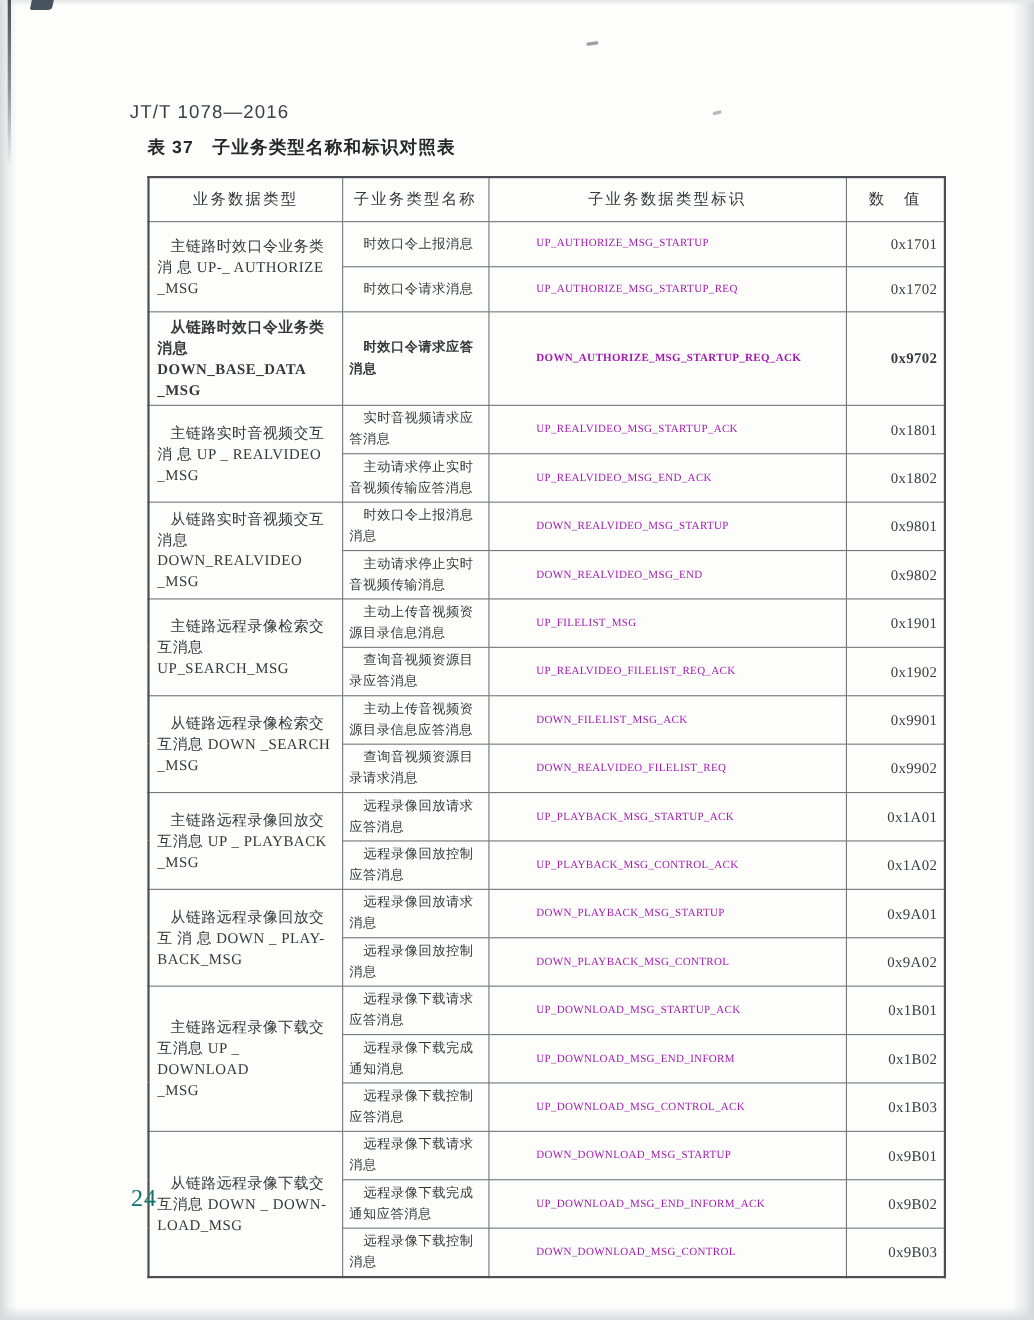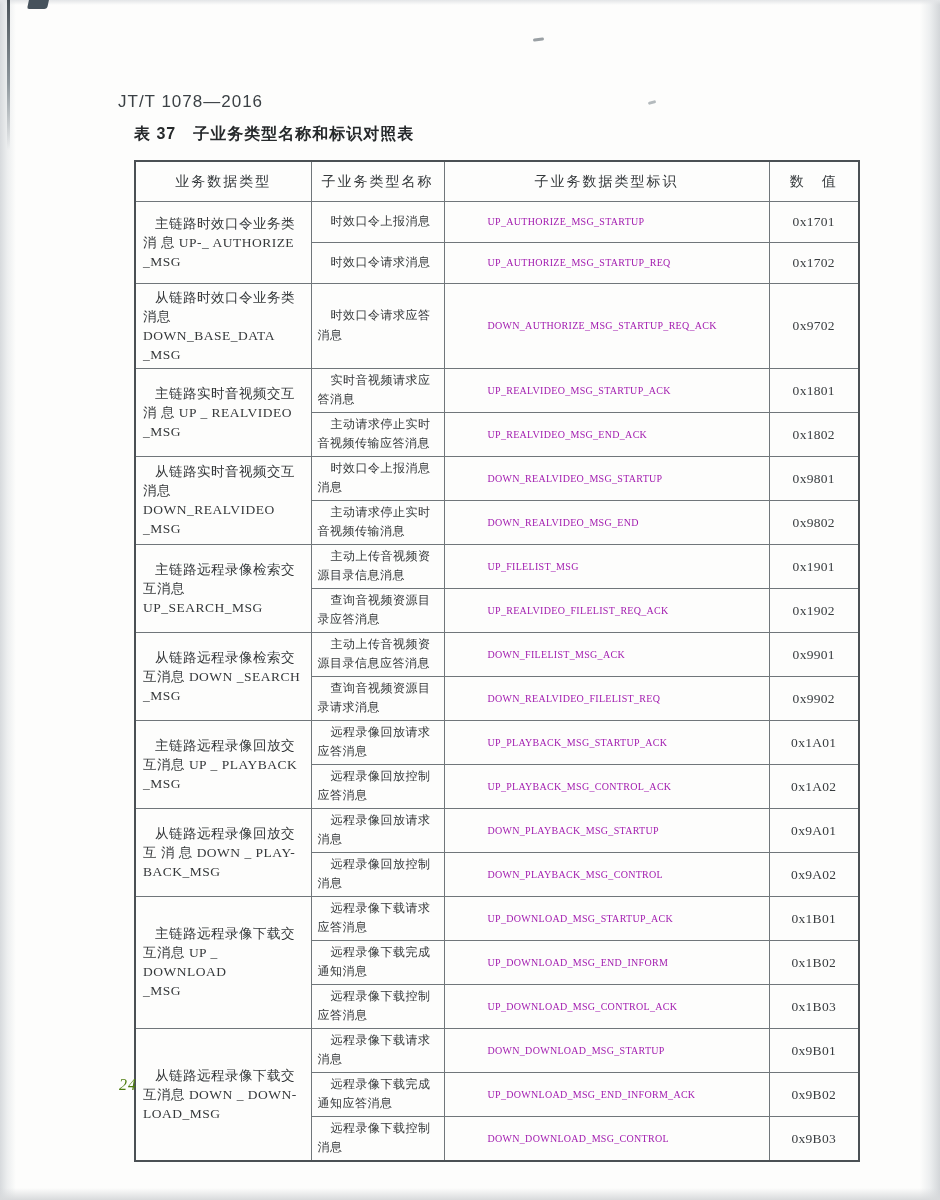--- a/index.html
+++ b/index.html
@@ -33,21 +33,21 @@
     font-family:"Liberation Sans", sans-serif;
     font-size:17px;letter-spacing:1px;color:#3b4145;
   }
   .caption{
     position:absolute;left:134px;top:124px;width:724px;
     font-family:"Liberation Sans", sans-serif;
     font-weight:bold;font-size:16px;color:#26292b;letter-spacing:1px;
   }
   .page-number{
     position:absolute;left:119px;top:1076px;
-    font-size:16px;color:#4d7c0f;letter-spacing:1px;font-style:italic;
+    font-size:22px;color:#0f766e;letter-spacing:1px;
   }
 
   table.main{
     position:absolute;left:134px;top:160px;width:724px;
     border-collapse:collapse;table-layout:fixed;
     border:2px solid #4b5054;
   }
   .main th,.main td{
     border:1px solid #70767a;
     vertical-align:middle;
@@ -55,37 +55,37 @@
     padding:2px 6px;
   }
   .main thead tr{height:40px;}
   .main th{
     font-weight:normal;color:#34383b;
     letter-spacing:2px;font-size:14px;
   }
   .main tbody tr{height:39px;}
   .main tbody tr:nth-child(1),
   .main tbody tr:nth-child(2){height:41px;}
-  .main tbody tr:nth-child(3){height:70px;}
+  .main tbody tr:nth-child(3){height:70px;font-weight:bold;}
 
   td.c-type{
     white-space:pre-line;text-indent:12px;
     padding:4px 7px;letter-spacing:0.5px;
   }
   td.c-name{
     white-space:pre-line;text-indent:13px;
     font-size:12px;line-height:19.5px;padding:2px 4px 2px 6px;
     letter-spacing:0.5px;
   }
   td.c-id{
     padding-left:43px;letter-spacing:0.3px;font-size:10px;
     color:#a21caf;
   }
   td.c-val{
-    text-align:center;font-size:13.5px;letter-spacing:0.3px;color:#383c3f;
+    text-align:right;font-size:13.5px;letter-spacing:0.3px;color:#383c3f;
   }
 </style>
 </head>
 <body>
 
 <div class="edge edge-left"></div>
 <div class="edge edge-right"></div>
 <div class="edge edge-bottom"></div>
 <div class="edge edge-top"></div>
 <div class="scan-line"></div>

